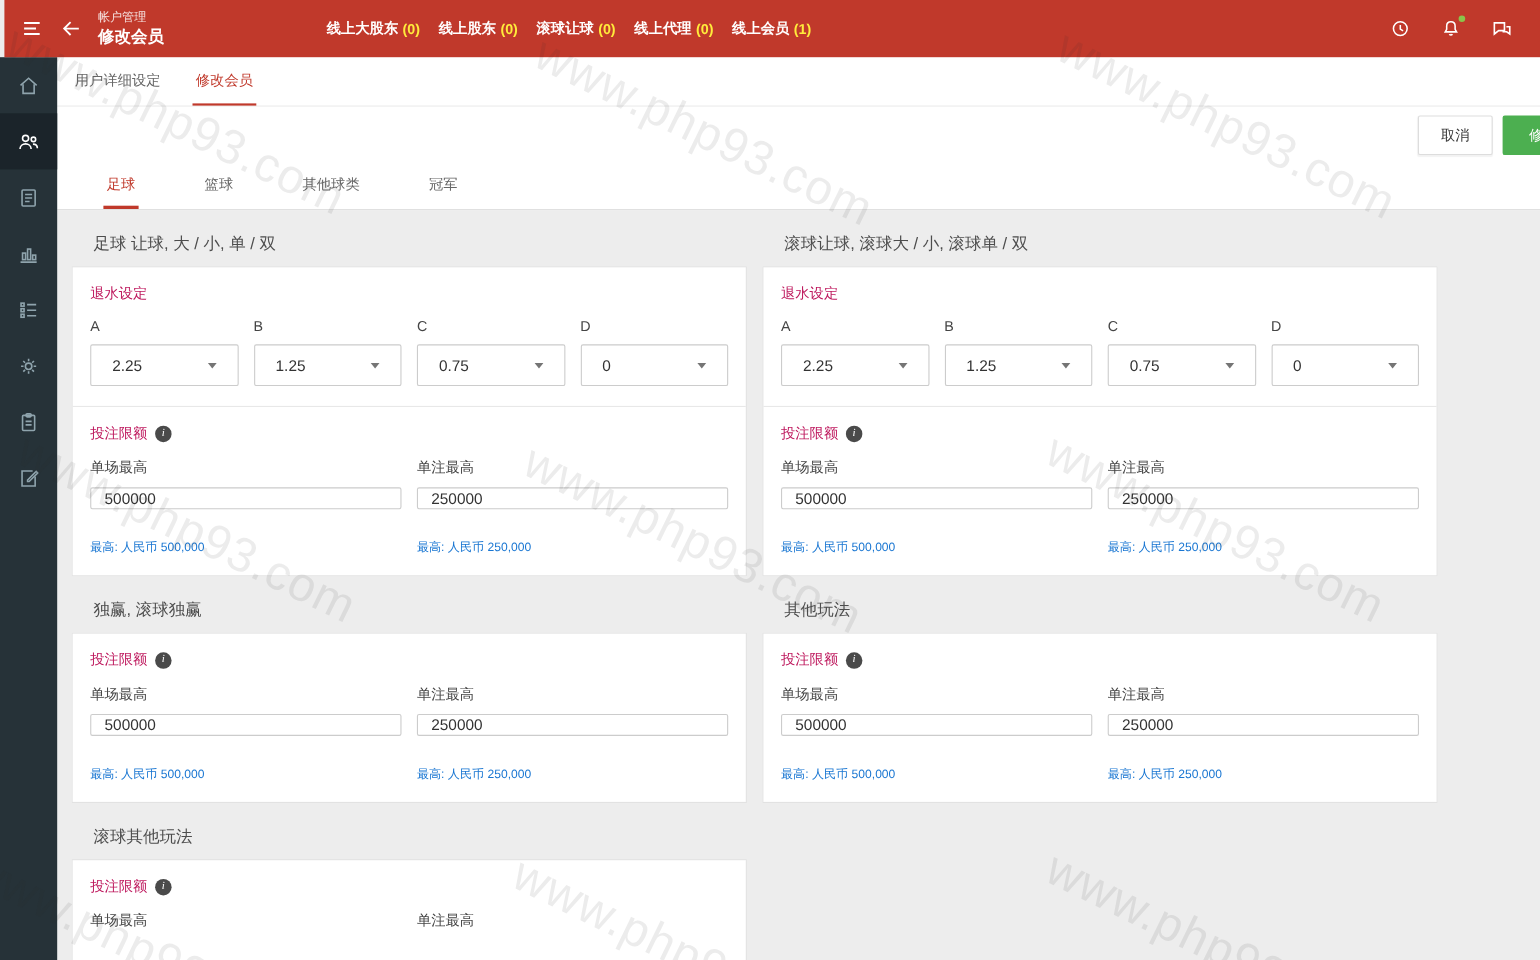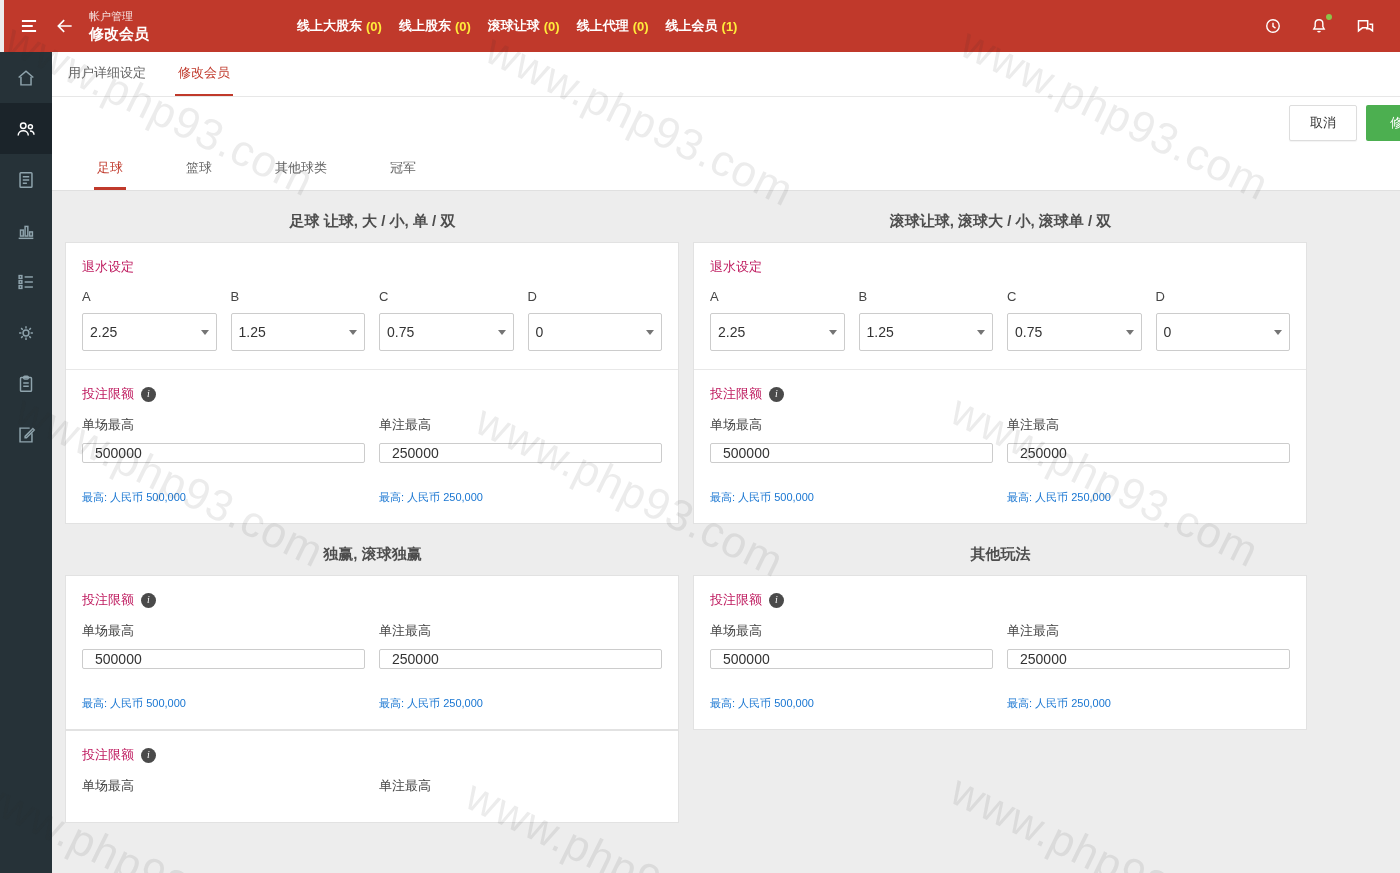--- a/index.html
+++ b/index.html
@@ -41,28 +41,28 @@
   .actionbar { height:51px; background:#fff; display:flex; align-items:center; justify-content:flex-end; flex-shrink:0; }
   .btn { height:36px; font-size:13px; border-radius:2px; cursor:pointer; font-family:inherit; }
   .btn-cancel { padding:0 20px; background:#fff; border:1px solid #ddd; color:#333; box-shadow:0 1px 1px rgba(0,0,0,.05); }
   .btn-submit { padding:0 24px; background:#4caf50; border:none; color:#fff; margin-left:9px; margin-right:-40px; }
   .sporttabs { height:43px; background:#fff; border-bottom:1px solid #e0e0e0; display:flex; padding-left:13px; flex-shrink:0; }
   .stab { display:flex; align-items:center; padding:0 3px; margin-right:28px; font-size:13px; color:#666;
           cursor:pointer; border-bottom:3px solid transparent;margin-left:29px; }
   .stab.active { color:#c0392b; border-bottom-color:#c0392b; }
   .content { flex:1; background:#ededed; overflow:hidden; padding-left:13px; }
   .grid { display:grid; grid-template-columns:614px 614px; column-gap:14px; align-items:start; }
-  .section-title { font-size:15px; font-weight:700; color:#4d4d4d; margin:21px 0 11px 1px;text-align:center; }
+  .section-title { font-size:15px; font-weight:400; color:#4d4d4d; margin:21px 0 11px 20px; }
   .card { background:#fff; border:1px solid #e2e2e2; }
   .card-pad { padding:15px 16px 18px; }
   .muted { font-size:13px; color:#be185d; margin-bottom:13px; display:flex; align-items:center; }
   .rebate-grid { display:grid; grid-template-columns:repeat(4,1fr); column-gap:14px; }
   .field-label { font-size:13px; color:#454545; margin-bottom:9px; }
   .selectbox { height:38px; border:1px solid #cccccc; border-radius:2px; background:#fff; cursor:pointer;
-               display:flex; align-items:center; justify-content:space-between; padding:0 7px; font-size:14px; color:#333; }
+               display:flex; align-items:center; justify-content:space-between; padding:0 19px; font-size:14px; color:#333; }
   .chev { width:0; height:0; border-left:4.5px solid transparent; border-right:4.5px solid transparent; border-top:5.5px solid #757575; }
   .divider { border-top:1px solid #e8e8e8; }
   .limit-grid { display:grid; grid-template-columns:1fr 1fr; column-gap:14px; }
   .text-input { width:100%; height:20px; border:1px solid #cccccc; border-radius:2px; padding:0 12px;
                 font-size:14px; color:#333; font-family:inherit; }
   .hint { margin-top:27px; font-size:11px; color:#1976d2; }
   .info-dot { display:inline-flex; width:15px; height:15px; border-radius:50%; background:#4a4a4a; color:#fff;
               align-items:center; justify-content:center; margin-left:7px; cursor:pointer;
               font-family:"Liberation Serif",serif; font-style:italic; }
   .info-dot::after { content:"i"; font-size:10px; line-height:1; }
@@ -377,20 +377,21 @@
                 <div class="field-label">单注最高</div>
                 <input class="text-input" value="250000" style="">
                 <div class="hint">最高: 人民币 250,000</div>
               </div>
             </div>
           </div>
         </div>
       </section>
 
       <section>
+        <h2 class="section-title">滚球其他玩法</h2>
         <div class="card">
           <div class="card-pad">
             <div class="muted">
               <span>投注限额</span>
               <span class="info-dot"></span>
             </div>
             <div class="limit-grid">
               <div>
                 <div class="field-label">单场最高</div>
 

